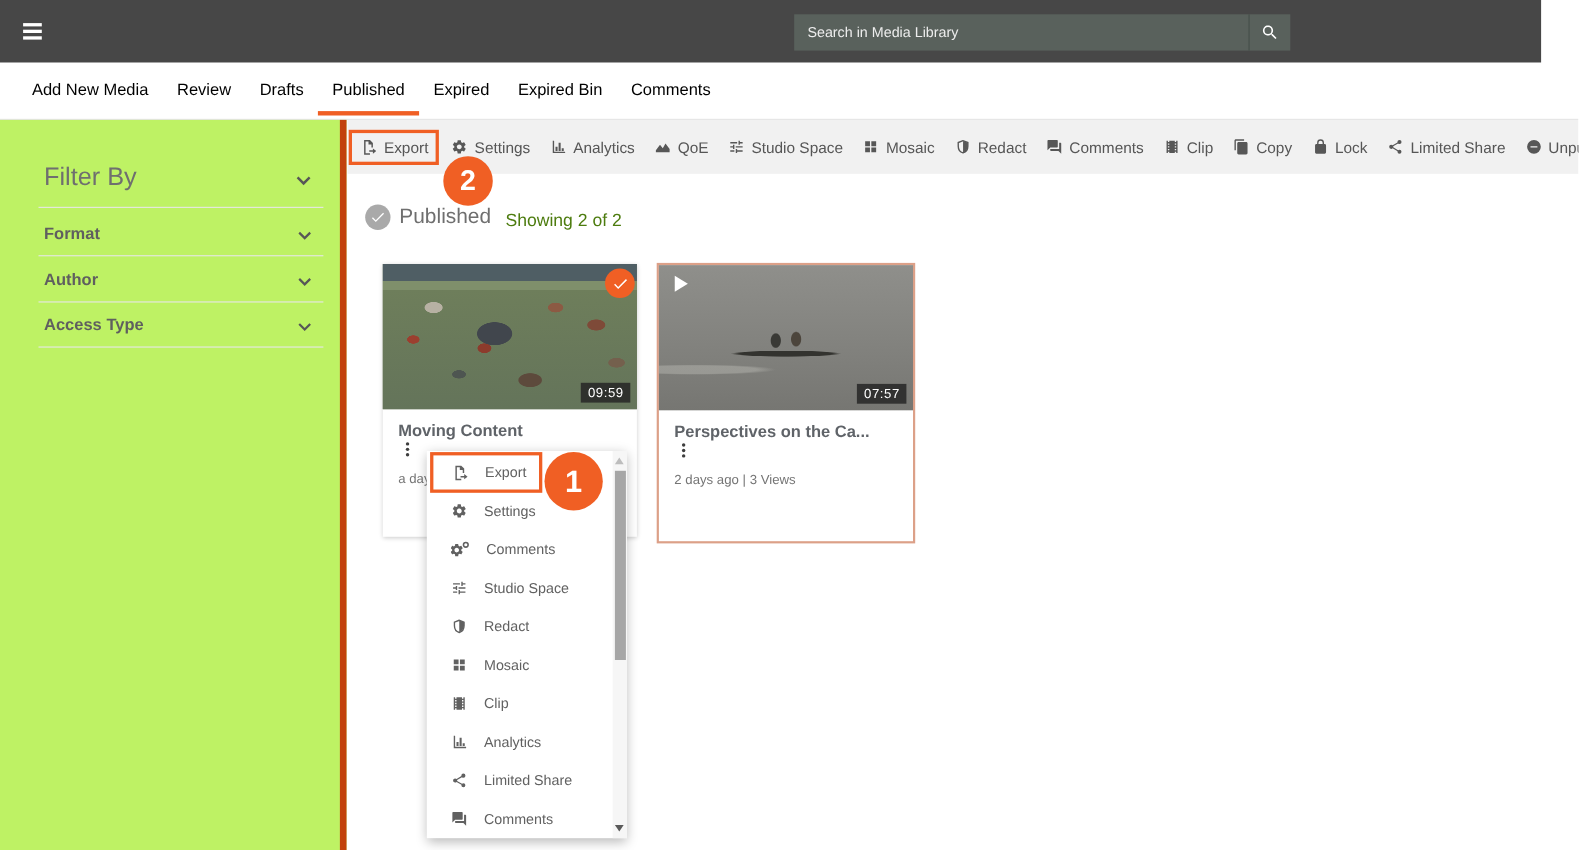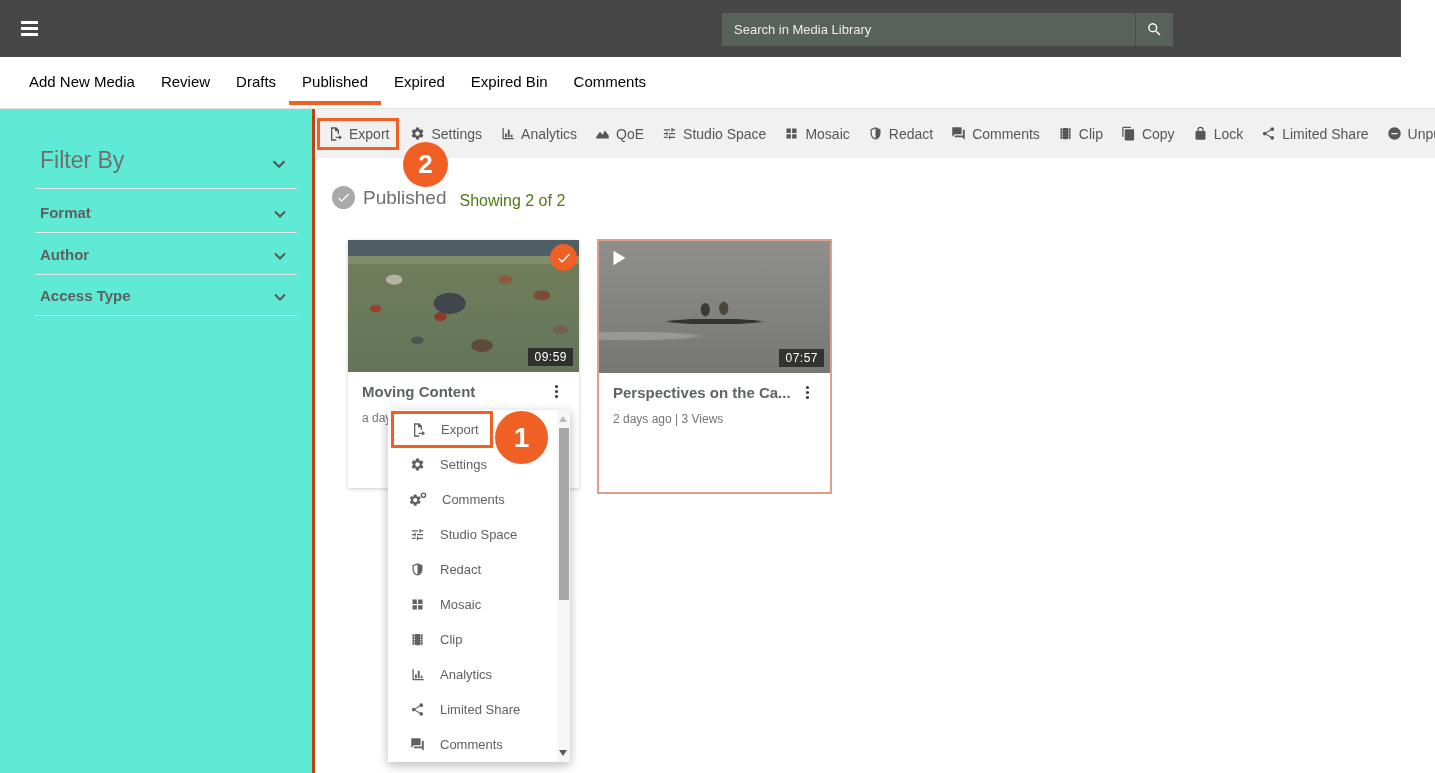--- a/index.html
+++ b/index.html
@@ -23,21 +23,21 @@
     display:flex; align-items:center; justify-content:center; cursor:pointer; }
   .search-btn .icon { color:#fff; }
 
   
   .tabbar { position:absolute; left:0; top:57px; width:1435px; height:52px; background:#fff;
     border-bottom:1px solid #e3e3e3; display:flex; padding-left:16px; }
   .tab { padding:0 13px; line-height:50px; font-size:15px; color:#000000; position:relative; cursor:pointer; white-space:nowrap; }
   .tab.active::after { content:""; position:absolute; left:0; right:0; bottom:3px; height:4px; background:#f05f24; }
 
   
-  .sidebar { position:absolute; left:0; top:109px; width:315px; height:664px; background:#5eead4; border-right:3px solid #c2410c; }
+  .sidebar { position:absolute; left:0; top:109px; width:315px; height:664px; background:#bef264; border-right:6px solid #c2410c; }
   .filter-header { position:absolute; left:40px; top:38px; font-size:23px; color:#6f6f6f; }
   .side-chev { position:absolute; right:22px; }
   .side-divider { position:absolute; left:35px; right:15px; height:1px; background:#e7e7e7; }
   .side-row { position:absolute; left:0; right:0; height:40px; cursor:pointer; }
   .side-row .label { position:absolute; left:40px; top:11px; font-size:15px; font-weight:bold; color:#5f5f5f; }
 
   
   .toolbar { position:absolute; left:316px; top:109px; width:1119px; height:49px; background:#f1f1f1;
     display:flex; align-items:center; padding-left:1px; }
   .tb-item { display:flex; align-items:center; gap:6px; margin:0 9px; font-size:14px; color:#565656; cursor:pointer; white-space:nowrap; }
@@ -84,21 +84,21 @@
       radial-gradient(95px 6px at 14% 72%, rgba(205,205,198,.35) 0 60%, transparent 78%),
       linear-gradient(180deg,#8f8f8b 0%,#82827e 55%,#767672 100%);
   }
   .dur-badge { position:absolute; right:6px; bottom:6px; background:rgba(38,38,38,.85); color:#fff;
     font-size:12px; padding:2px 6px; letter-spacing:.5px; }
   .sel-badge { position:absolute; right:2px; top:4px; width:27px; height:27px; border-radius:50%;
     background:#f05f24; display:flex; align-items:center; justify-content:center; }
   .sel-badge .icon { color:#fff; }
   .play-overlay { position:absolute; left:8px; top:6px; color:#fff; }
   .card-body { padding:11px 14px 0 14px; }
-  .title-row { display:flex; justify-content:space-between; align-items:flex-start; }
+  .title-row { display:flex; justify-content:space-between; align-items:flex-start;flex-direction:column; }
   .card-title { font-size:15px; font-weight:bold; color:#5f6368; cursor:pointer; }
   .kebab-btn { background:none; border:none; cursor:pointer; color:#3e3e3e; padding:0; }
   .card-meta { font-size:12px; color:#757575; margin-top:11px; white-space:nowrap; }
 
   
   .ctx-menu { position:absolute; left:388px; top:410px; width:182px; height:352px; background:#fff;
     box-shadow:0 3px 10px rgba(0,0,0,.28); z-index:20; padding-top:2px; }
   .ctx-item { height:35px; display:flex; align-items:center; padding-left:22px; gap:15px;
     font-size:13px; color:#616161; cursor:pointer; }
   .ctx-item .icon { color:#616161; }

